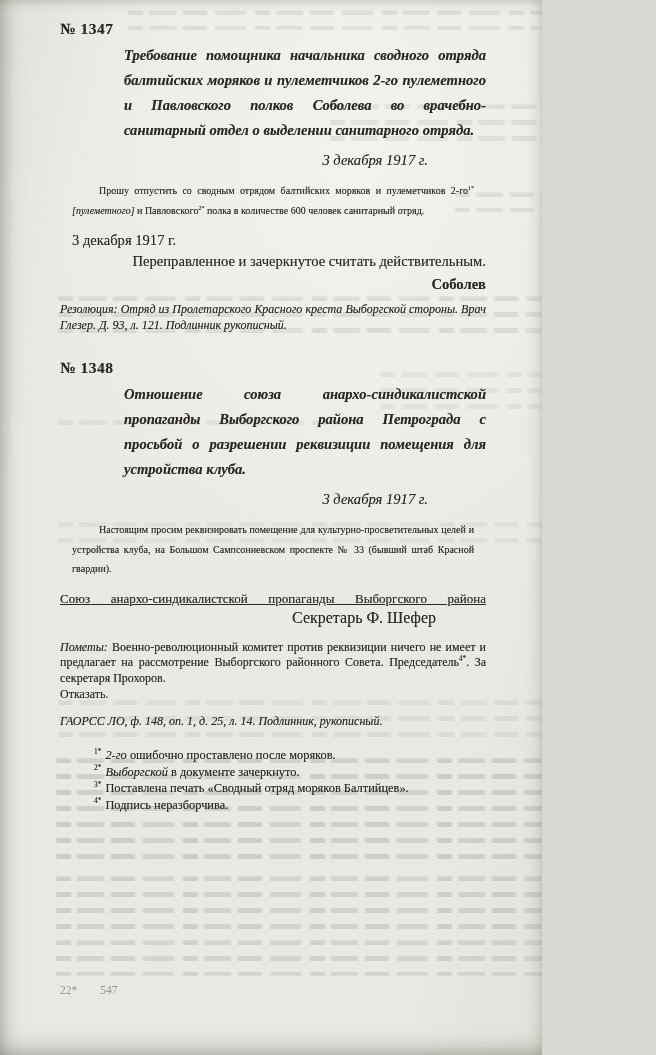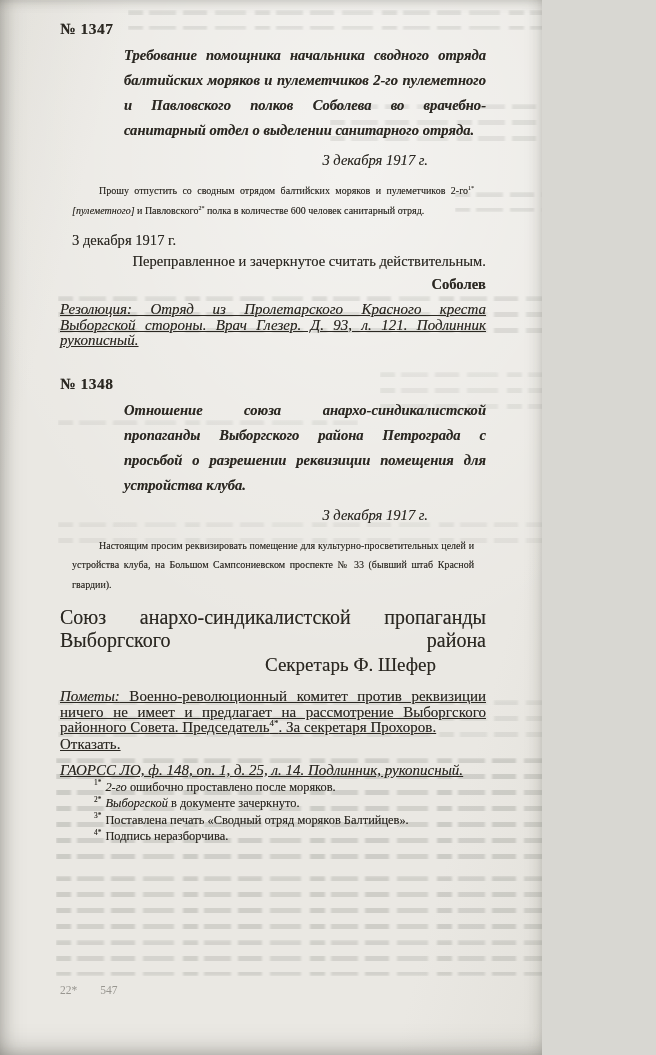--- a/index.html
+++ b/index.html
@@ -41,30 +41,30 @@
   .doc-title {
     margin: 5px 0 0 64px; font-weight: bold; font-style: italic;
     font-size: 14.6px; line-height: 25px; text-align: justify;
   }
   .date-right { text-align: right; padding-right: 58px; font-style: italic; font-size: 14.6px; margin: 9px 0 7px; }
   .para { font-size: 10px; line-height: 19.5px; text-align: justify; text-indent: 27px; margin: 12px; }
   .sig-line { text-align: right; font-size: 14.6px; margin-top: 3px; }
   .plain-line { font-size: 14.6px; margin-top: 3px; padding-left: 12px; }
   .indent-line { font-size: 14.6px; margin-top: 4px; text-indent: 27px; text-align: right; }
   .right-name { text-align: right; font-size: 14.6px; margin-top: 6px; font-weight: bold; }
-  .small { font-size: 15px; line-height: 15.5px; text-decoration: underline; }
+  .small { font-size: 12px; line-height: 15.5px; }
   .resolution { font-style: italic; margin-top: 9px; text-align: justify; }
   .section-gap { height: 26px; }
-  .org-line { font-size: 20px; margin-top: 10px; text-align: justify; text-align-last: justify; }
-  .secretary { font-size: 19px; text-align: right; padding-right: 50px; margin-top: 2px; }
+  .org-line { font-size: 13px; margin-top: 10px; text-align: justify; text-align-last: justify; text-decoration: underline; }
+  .secretary { font-size: 16px; text-align: right; padding-right: 50px; margin-top: 2px; }
   .pometa { margin-top: 13px; text-align: justify; }
   .em, .pometa .label { font-style: italic; }
   .otkaz { margin-top: 1px; }
   .archive { font-style: italic; margin-top: 11px; }
-  .footnotes { padding-left: 34px; }
+  .footnotes { margin-top: 18px; padding-left: 34px; }
   .footnote { font-size: 12.4px; line-height: 16.5px; }
   .fn-term { font-style: italic; }
   .sup { vertical-align: super; font-size: 0.6em; line-height: 0; }
   .fn-marker { margin-right: 4px; }
   .footer-marks {
     position: absolute; z-index: 1; top: 984px; left: 60px;
     font-size: 11.5px; color: rgba(70,68,62,0.5); filter: blur(0.3px);
   }
   .footer-marks span { margin-right: 20px; }
 </style>

